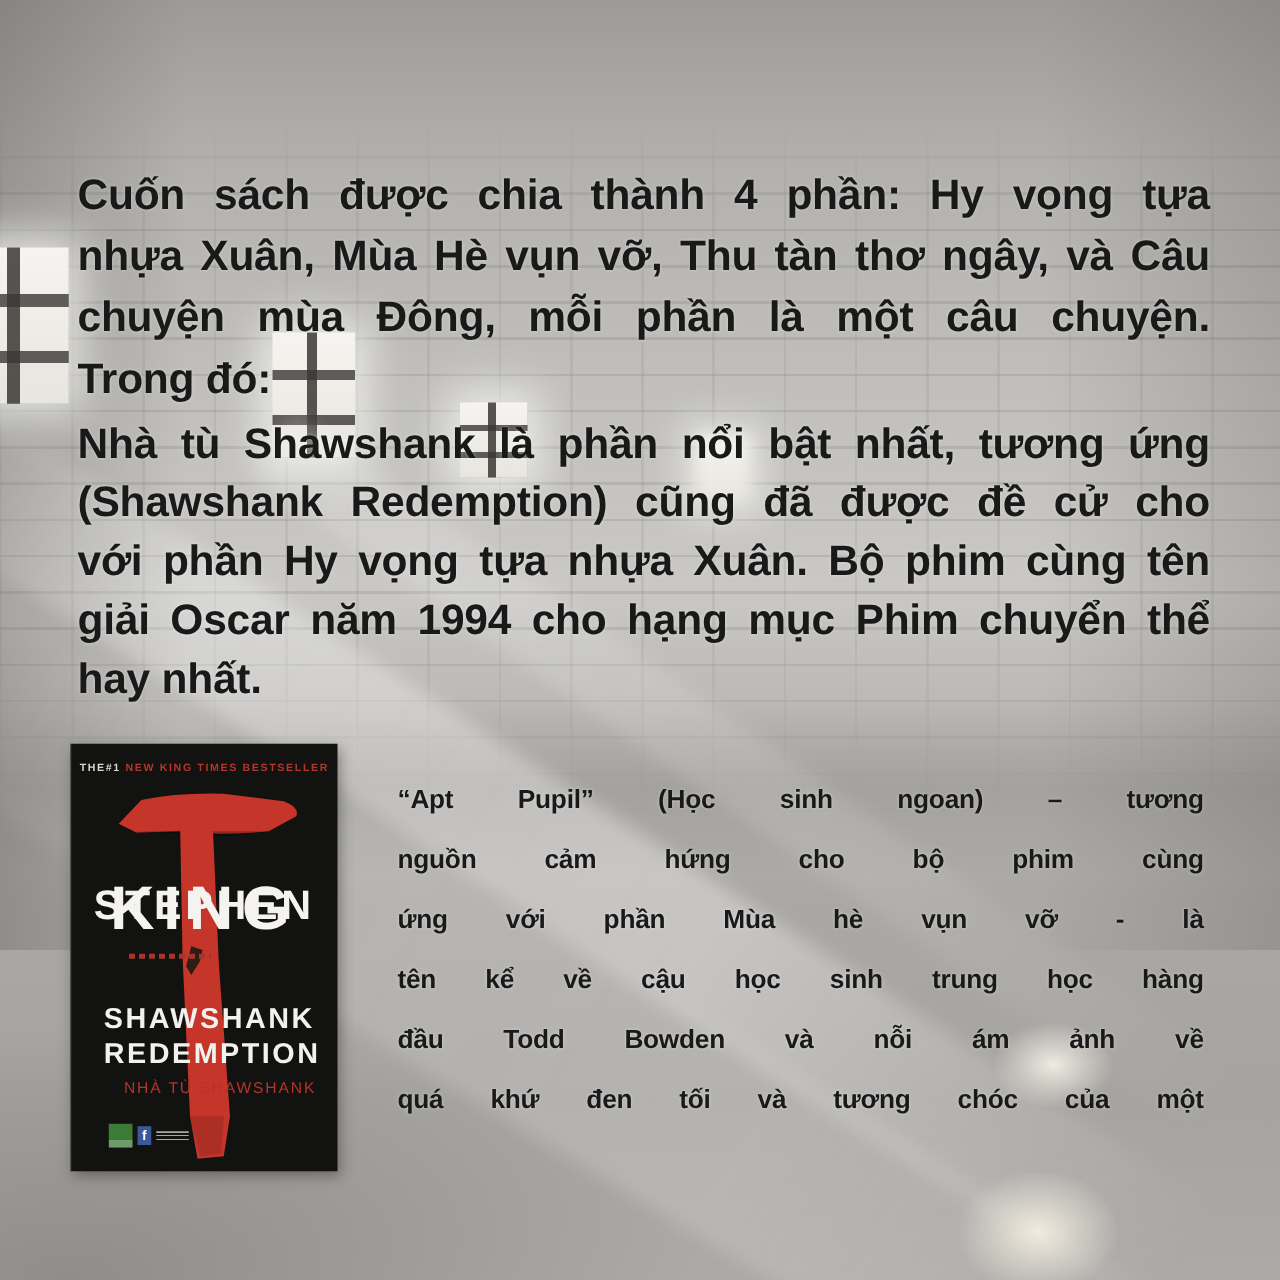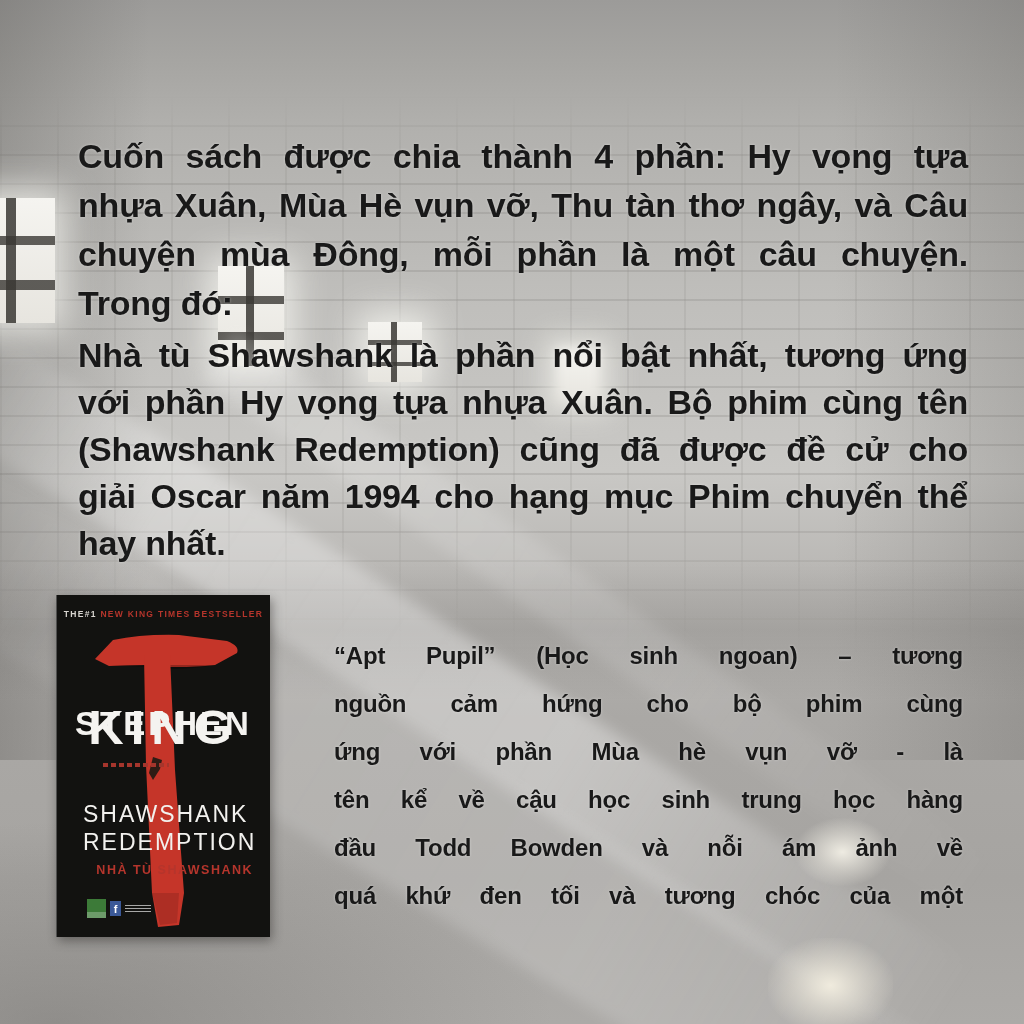--- a/index.html
+++ b/index.html
@@ -40,42 +40,42 @@
   .beam.b3{left:235px;top:330px;width:1100px;height:60px;transform:rotate(35deg);opacity:.6;
     background:linear-gradient(90deg,rgba(255,255,255,.30) 0%,rgba(255,255,255,.22) 45%,rgba(255,255,255,0) 85%);}
   .patch{pointer-events:none;}
   .patch.p1{left:795px;top:818px;width:95px;height:68px;
     background:radial-gradient(ellipse,rgba(246,243,233,.9),rgba(246,243,233,0) 72%);}
   .patch.p2{left:768px;top:938px;width:125px;height:95px;
     background:radial-gradient(ellipse,rgba(243,238,224,.95),rgba(243,238,224,0) 74%);}
   
   .para{color:#191919;font-weight:700;letter-spacing:-0.2px;
         text-shadow:0 0 3px rgba(255,255,255,.40);}
-  .ln{display:block;text-align:justify;text-align-last:justify;text-justify:inter-word;margin-left:16px;}
+  .ln{display:block;text-align:justify;text-align-last:justify;text-justify:inter-word;}
   .ln.last{text-align-last:left;white-space:nowrap;}
   #para-intro,#para-shawshank{left:62px;width:906px;font-size:34px;}
   #para-intro{top:132px;} #para-intro .ln{height:49px;line-height:49px;}
   #para-shawshank{top:332px;} #para-shawshank .ln{height:47px;line-height:47px;}
-  #para-apt{left:318px;top:632px;width:645px;font-size:24px;}
+  #para-apt{left:318px;top:616px;width:645px;font-size:21px;}
   #para-apt .ln{height:48px;line-height:48px;}
   
   #cover{left:56px;top:595px;width:214px;height:342px;background:#121210;
          box-shadow:2px 4px 10px rgba(40,38,36,.45);border-left:1px solid rgba(200,200,200,.35);}
   #cover .tagline{left:0;top:14px;width:100%;text-align:center;font-size:8.5px;
       font-weight:700;letter-spacing:1.3px;white-space:nowrap;}
   #cover .tag-pre{color:#d9d6d1;} #cover .tag-main{color:#b5352c;}
   #cover .author{left:0;width:100%;text-align:center;color:#f4f3f0;font-weight:700;}
   #cover .a1{top:70px;font-size:33px;letter-spacing:3px;margin-top:40px;}
   #cover .a2{top:104px;font-size:49px;letter-spacing:7px;}
   #cover .credit{left:46px;top:168px;width:66px;height:4px;
       background:repeating-linear-gradient(90deg,#a5352c 0 5px,rgba(0,0,0,0) 5px 8px);}
-  #cover .title{left:26px;width:170px;color:#f2f1ee;font-weight:400;font-size:23px;letter-spacing:2px;}
+  #cover .title{left:26px;width:170px;color:#f2f1ee;font-weight:700;font-size:23px;letter-spacing:2px;}
   #cover .t1{top:206px;} #cover .t2{top:234px;}
   #cover .subtitle{left:0;top:268px;width:196px;text-align:right;color:#b5352c;
-      font-weight:700;font-size:12.5px;letter-spacing:1.5px;}
+      font-weight:400;font-size:12.5px;letter-spacing:1.5px;}
   #cover .logo{left:30px;top:304px;width:19px;height:19px;background:#3c7a38;
       box-shadow:inset 0 -6px 0 rgba(255,255,255,.25);}
   #cover .fb{left:53px;top:306px;width:11px;height:15px;background:#3b5998;color:#fff;
       font-size:11px;font-weight:700;text-align:center;line-height:16px;}
   #cover .micro{left:68px;top:310px;width:26px;height:7px;
       background:repeating-linear-gradient(180deg,rgba(230,230,230,.7) 0 1px,rgba(0,0,0,0) 1px 3px);}
 </style>
 </head>
 <body>
 
@@ -100,22 +100,22 @@
 
   <div id="para-intro" class="abs para">
     <span class="ln">Cuốn sách được chia thành 4 phần: Hy vọng tựa</span>
     <span class="ln">nhựa Xuân, Mùa Hè vụn vỡ, Thu tàn thơ ngây, và Câu</span>
     <span class="ln">chuyện mùa Đông, mỗi phần là một câu chuyện.</span>
     <span class="ln last">Trong đó:</span>
   </div>
 
   <div id="para-shawshank" class="abs para">
     <span class="ln">Nhà tù Shawshank là phần nổi bật nhất, tương ứng</span>
+    <span class="ln">(Shawshank Redemption) cũng đã được đề cử cho</span>
     <span class="ln">với phần Hy vọng tựa nhựa Xuân. Bộ phim cùng tên</span>
-    <span class="ln">(Shawshank Redemption) cũng đã được đề cử cho</span>
     <span class="ln">giải Oscar năm 1994 cho hạng mục Phim chuyển thể</span>
     <span class="ln last">hay nhất.</span>
   </div>
 
   <div id="cover" class="abs">
     <div class="abs tagline">
       <span class="tag-pre">THE#1</span>
       <span class="tag-main">NEW KING TIMES BESTSELLER</span>
     </div>
     <svg class="abs" style="left:0;top:0;" width="214" height="342" viewBox="0 0 214 342">

